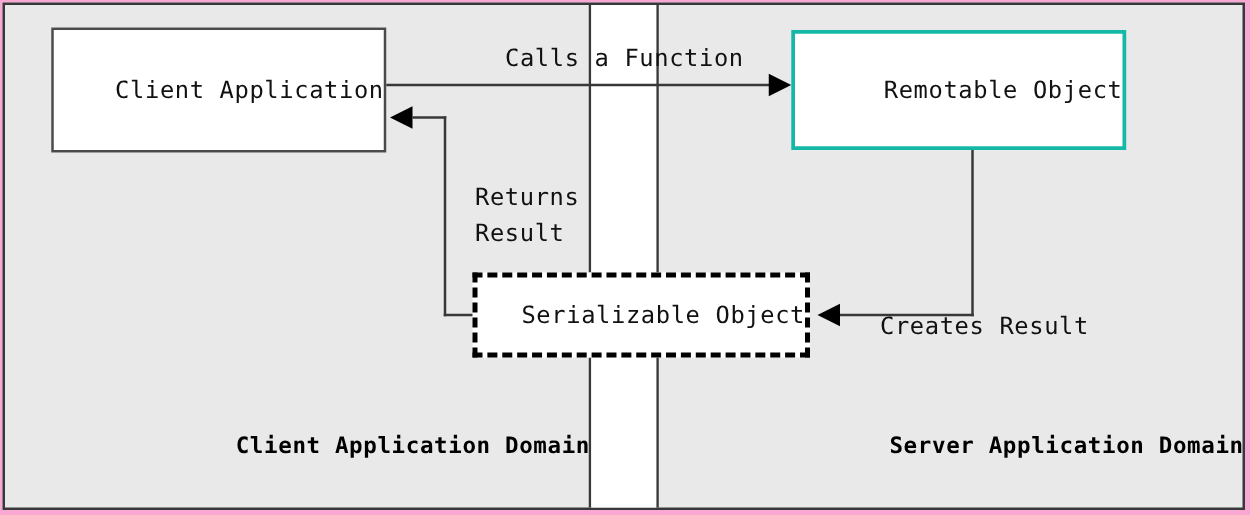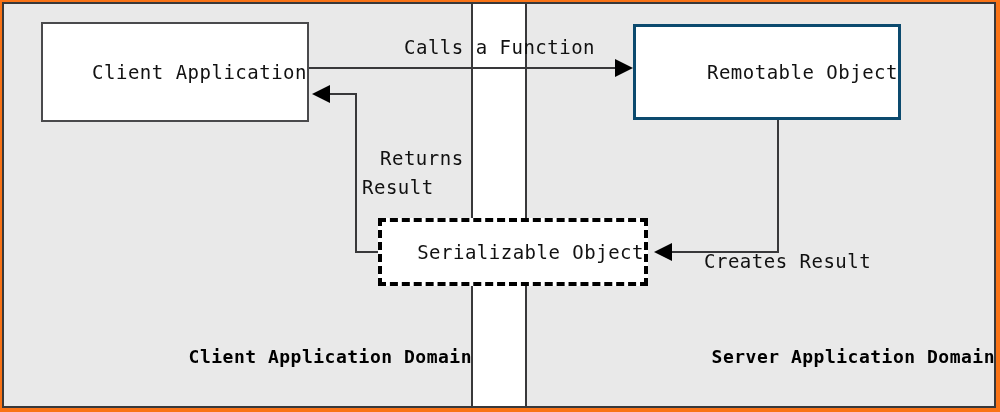--- a/index.html
+++ b/index.html
@@ -4,21 +4,21 @@
 <style>
   html, body {
     margin: 0;
     padding: 0;
     background: #ffffff;
   }
   #diagram-root {
     position: relative;
     width: 1000px;
     height: 412px;
-    background: #f97316;
+    background: #f9a8d4;
     font-family: "DejaVu Sans Mono", "Liberation Mono", monospace;
     overflow: hidden;
   }
   
   .frame {
     position: absolute;
     left: 2px;
     top: 2px;
     width: 994px;
     height: 406px;
@@ -54,21 +54,21 @@
     top: 22px;
     width: 268px;
     height: 100px;
     border: 2px solid #4a4a4c;
   }
   .node-remotable {
     left: 633px;
     top: 24px;
     width: 268px;
     height: 96px;
-    border: 3px solid #0c4a6e;
+    border: 3px solid #14b8a6;
   }
   .node-serializable {
     left: 378px;
     top: 218px;
     width: 270px;
     height: 68px;
     border: 4px dashed #000000;
     z-index: 6;
   }
   
@@ -136,21 +136,21 @@
 
   <div class="line-h" style="left:308px; top:67px; width:310px;"></div>
   <div class="arrow-right" style="left:615px; top:59px;"></div>
   <div class="edge-label" style="left:404px; top:32px;">Calls a Function</div>
 
   <div class="line-v" style="left:355px; top:93px; height:160px;"></div>
   <div class="line-h" style="left:355px; top:251px; width:26px;"></div>
   <div class="line-h" style="left:330px; top:93px; width:27px;"></div>
   <div class="arrow-left" style="left:312px; top:85px;"></div>
   <div class="edge-label" style="left:380px; top:143px;">Returns</div>
-  <div class="edge-label" style="left:362px; top:172px;">Result</div>
+  <div class="edge-label" style="left:380px; top:172px;">Result</div>
 
   <div class="line-v" style="left:777px; top:119px; height:134px;"></div>
   <div class="line-h" style="left:672px; top:251px; width:107px;"></div>
   <div class="arrow-left" style="left:654px; top:243px;"></div>
   <div class="edge-label" style="left:704px; top:246px;">Creates Result</div>
 
   <div class="node node-client">
     <span>Client Application</span>
   </div>
 

